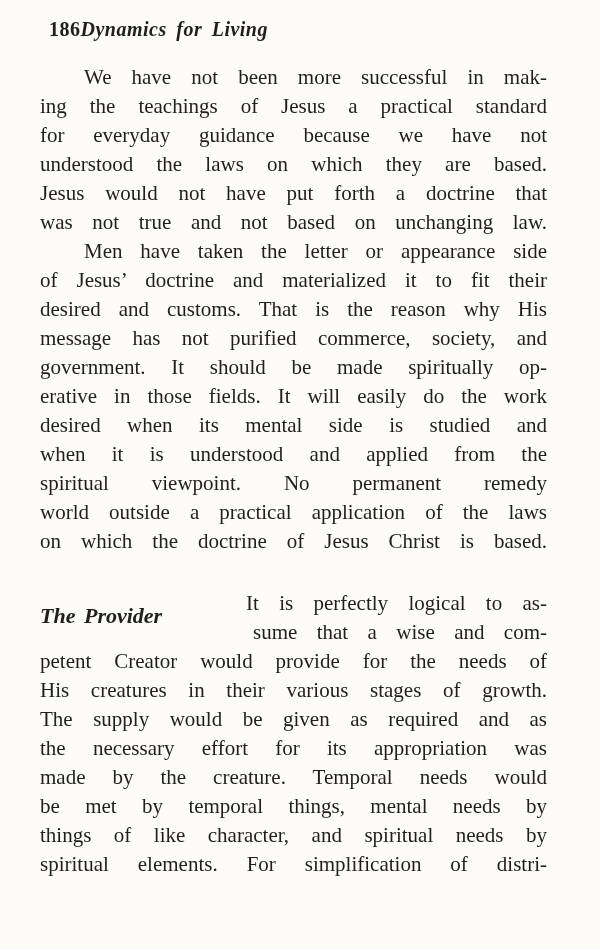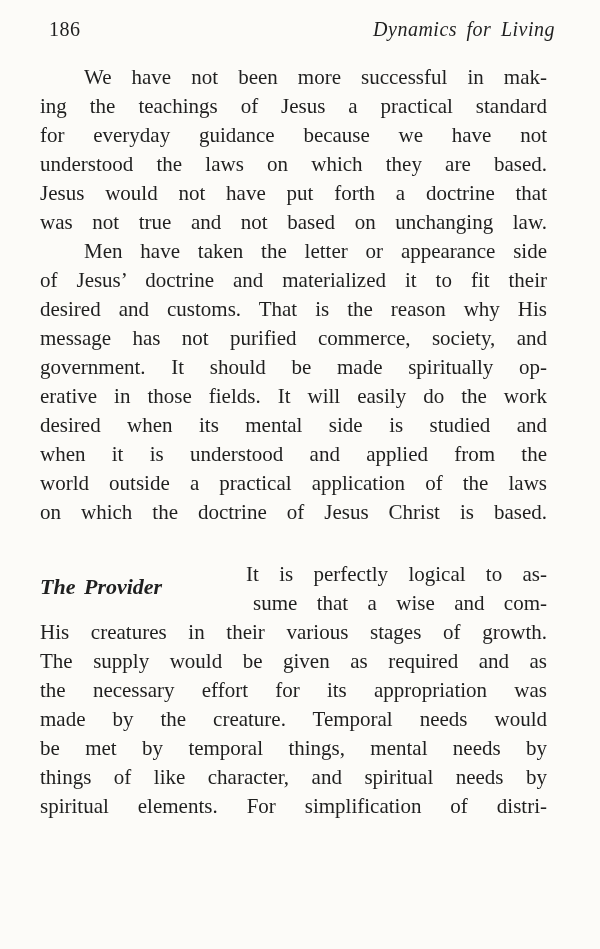--- a/index.html
+++ b/index.html
@@ -17,24 +17,25 @@
   }
   .page {
     box-sizing: border-box;
     width: 600px;
     height: 949px;
     padding: 17px 53px 0 40px;
   }
   
   .running-head {
     display: flex;
-    justify-content: space-between;
+    justify-content: flex-start;
     align-items: baseline;
     font-size: 20px;
     line-height: 24px;
+    font-weight: bold;
   }
   .page-num {
     margin-left: 9px;
     letter-spacing: 0.5px;
   }
   .book-title {
     font-style: italic;
     margin-right: -8px;
     letter-spacing: 0.5px;
     word-spacing: 4px;
@@ -112,35 +113,37 @@
         <div class="line">message has not purified commerce, society, and</div>
 
         <div class="line">government. It should be made spiritually op-</div>
 
         <div class="line">erative in those fields. It will easily do the work</div>
 
         <div class="line">desired when its mental side is studied and</div>
 
         <div class="line">when it is understood and applied from the</div>
 
+        <div class="line">spiritual viewpoint. No permanent remedy</div>
 
 
         <div class="line">world outside a practical application of the laws</div>
 
         <div class="line">on which the doctrine of Jesus Christ is based.</div>
       </div>
 
     <div class="section">
       <div class="side-head">The Provider</div>
       <div class="section-lines">
 
           <div class="line">It is perfectly logical to as-</div>
 
           <div class="line">sume that a wise and com-</div>
 
+          <div class="line">petent Creator would provide for the needs of</div>
 
           <div class="line">His creatures in their various stages of growth.</div>
 
           <div class="line">The supply would be given as required and as</div>
 
           <div class="line">the necessary effort for its appropriation was</div>
 
           <div class="line">made by the creature. Temporal needs would</div>
 
           <div class="line">be met by temporal things, mental needs by</div>

